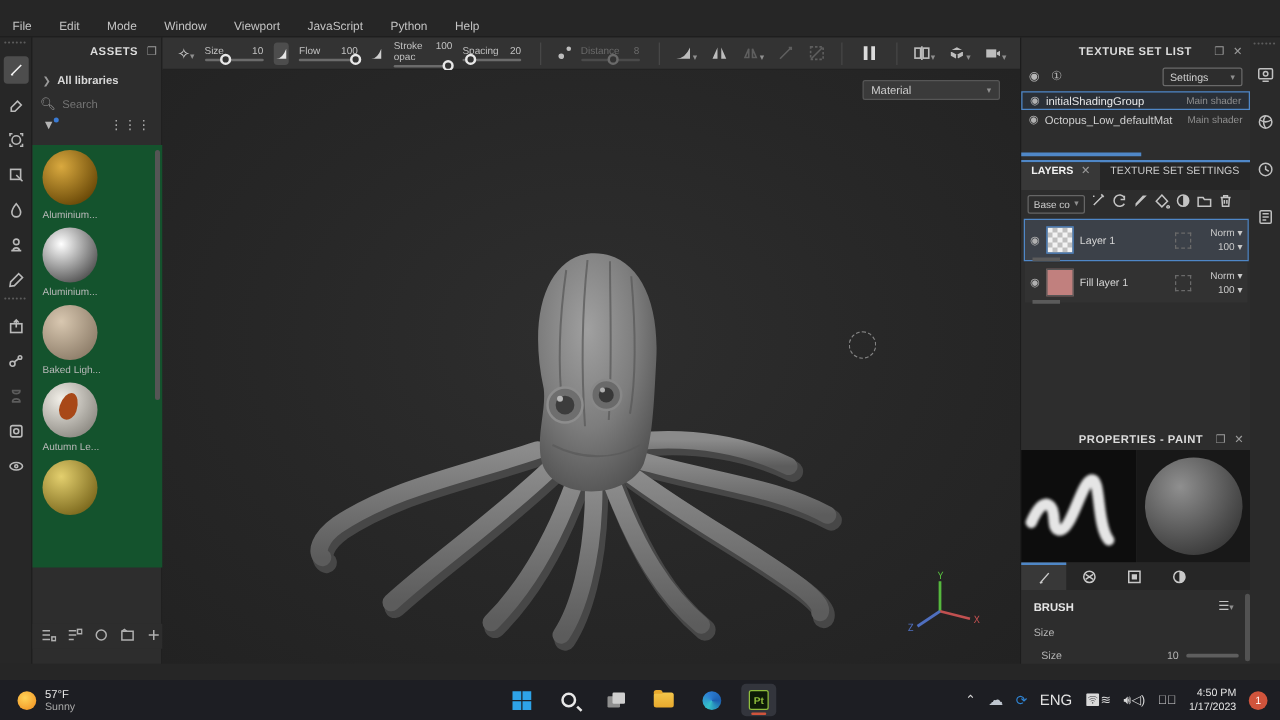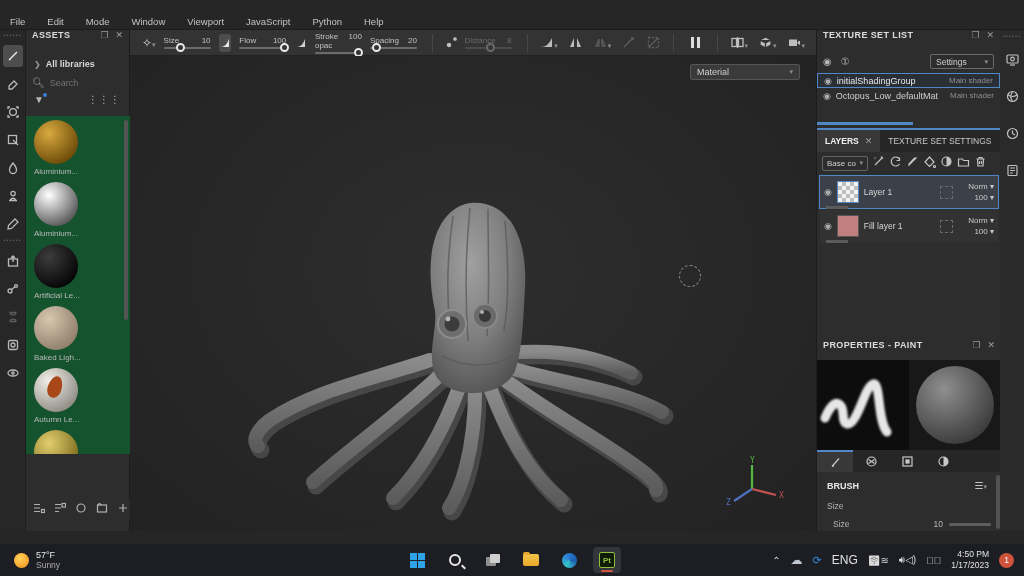--- a/index.html
+++ b/index.html
@@ -29,21 +29,21 @@
   .tool { width:20px; height:22px; margin:3px 0; display:flex; align-items:center; justify-content:center;
     border-radius:3px; color:#b9b9b9; }
   .tool.sel { background:#4d4d4d; color:#f0f0f0; }
   .tool svg { width:14px; height:14px; stroke:#b9b9b9; fill:none; stroke-width:1.3; }
   .tool.sel svg { stroke:#f2f2f2; }
   .tool.dim svg { stroke:#5c5c5c; }
 
   
   .assets { position:absolute; left:26px; top:0; width:104px; height:501px; background:#2d2d2d;
     border-right:1px solid #1c1c1c; }
-  .panel-head { height:22px; display:flex; padding:0 6px; }
+  .panel-head { height:22px; display:flex; align-items:center; padding:0 6px;margin-left:40px; }
   .panel-title { color:#dcdcdc; font-size:9px; font-weight:bold; letter-spacing:.4px; flex:1; }
   .head-ic { color:#9a9a9a; font-size:9px; margin-left:7px; }
   .lib-row { display:flex; align-items:center; gap:5px; padding:7px 6px 4px 8px; color:#d8d8d8; font-size:9px; font-weight:bold; }
   .lib-caret { color:#9a9a9a; font-size:8px; }
   .search-row { display:flex; align-items:center; gap:5px; padding:4px 6px; }
   .search-row input { background:transparent; border:none; outline:none; color:#9a9a9a; font-size:9px; width:64px;
     font-family:"Liberation Sans",sans-serif; }
   .mag { color:#9a9a9a; font-size:10px; }
   .filter-row { display:flex; align-items:center; justify-content:space-between; padding:2px 8px 4px 8px; }
   .funnel { position:relative; color:#b5b5b5; font-size:10px; }
@@ -106,21 +106,21 @@
   .ts-row { display:flex; align-items:center; height:15px; padding:0 6px; gap:5px; }
   .ts-row.sel { border:1px solid #4f87c7; background:#2a2f36; }
   .eye { color:#b0b0b0; font-size:9px; }
   .ts-name { color:#e8e8e8; font-size:9px; font-weight:normal; flex:1; }
   .ts-name.normal { font-weight:normal; color:#cfcfcf; }
   .ts-shader { color:#8f8f8f; font-size:8px; }
   .hscroll { position:absolute; left:0; top:92px; width:96px; height:3px; background:#4f87c7; }
 
   .layers-panel { position:absolute; left:0; top:98px; width:184px; height:212px; background:#2d2d2d; border-top:2px solid #4f87c7; }
   .tabs { display:flex; height:22px; background:#262626; }
-  .tab { display:flex; align-items:center; gap:6px; padding:11px 8px; font-size:8.5px; color:#c9c9c9; }
+  .tab { display:flex; align-items:flex-start; gap:6px; padding:1px 8px; font-size:8.5px; color:#c9c9c9; }
   .tab.active { background:#383838; color:#f0f0f0; font-weight:bold; }
   .tab .x { color:#9a9a9a; font-size:9px; }
   .layers-tools { display:flex; align-items:center; height:22px; padding:0 5px; gap:4px; }
   .channel-dd { width:46px; height:15px; border:1px solid #666; border-radius:2px; display:flex; align-items:center;
     justify-content:space-between; padding:0 4px; color:#cfcfcf; font-size:8px; }
   .lt-ic svg { width:13px; height:13px; stroke:#c4c4c4; fill:none; stroke-width:1.2; }
   .layer-row { position:relative; margin:2px 3px; height:32px; display:flex; align-items:center; gap:5px; padding:0 4px; background:#323232; }
   .layer-row.sel { background:#3c4149; outline:1px solid #4f87c7; }
   .thumb { width:22px; height:22px; border:1px solid #555; }
   .thumb.checker { background:repeating-conic-gradient(#bfbfbf 0 25%, #f2f2f2 0 50%); background-size:8px 8px; border:1px solid #4f87c7; }
@@ -306,24 +306,20 @@
       <div class="asset-list">
         <div class="asset-item">
           <div class="sphere" style="--c1: #d9a93f; --c2: #6b4a08;"></div>
           <div class="asset-label">Aluminium...</div>
         </div>
         <div class="asset-item">
           <div class="sphere" style="--c1: #ffffff; --c2: #565656;"></div>
           <div class="asset-label">Aluminium...</div>
         </div>
         <div class="asset-item">
-          <div class="sphere" style="--c1: #3c3c3c; --c2: #050505;"></div>
-          <div class="asset-label">Artificial Le...</div>
-        </div>
-        <div class="asset-item">
           <div class="sphere" style="--c1: #d8c7b0; --c2: #8f7f6b;"></div>
           <div class="asset-label">Baked Ligh...</div>
         </div>
         <div class="asset-item">
           <div class="sphere leafmark" style="--c1: #f2efe8; --c2: #8f8c85; --leaf: #a84818;"></div>
           <div class="asset-label">Autumn Le...</div>
         </div>
         <div class="asset-item">
           <div class="sphere" style="--c1: #e3cf6e; --c2: #7d6a1e;"></div>
 

